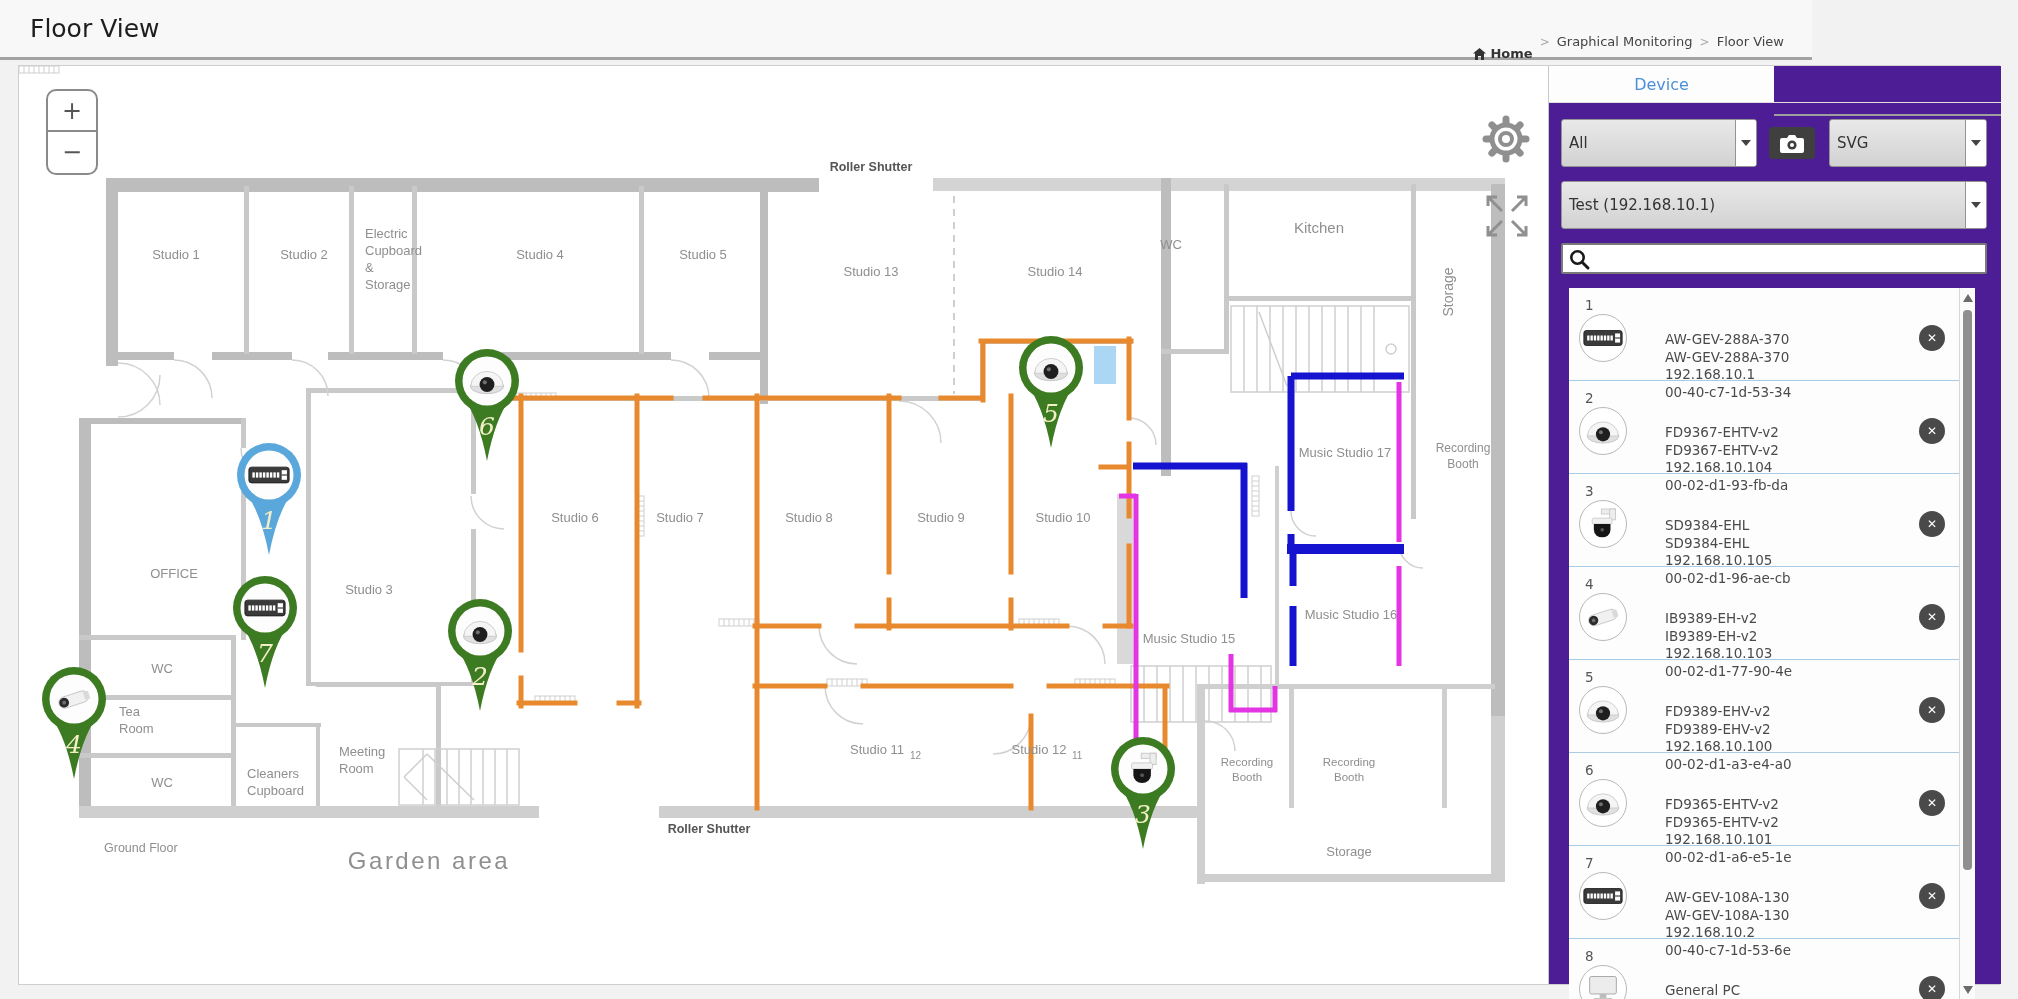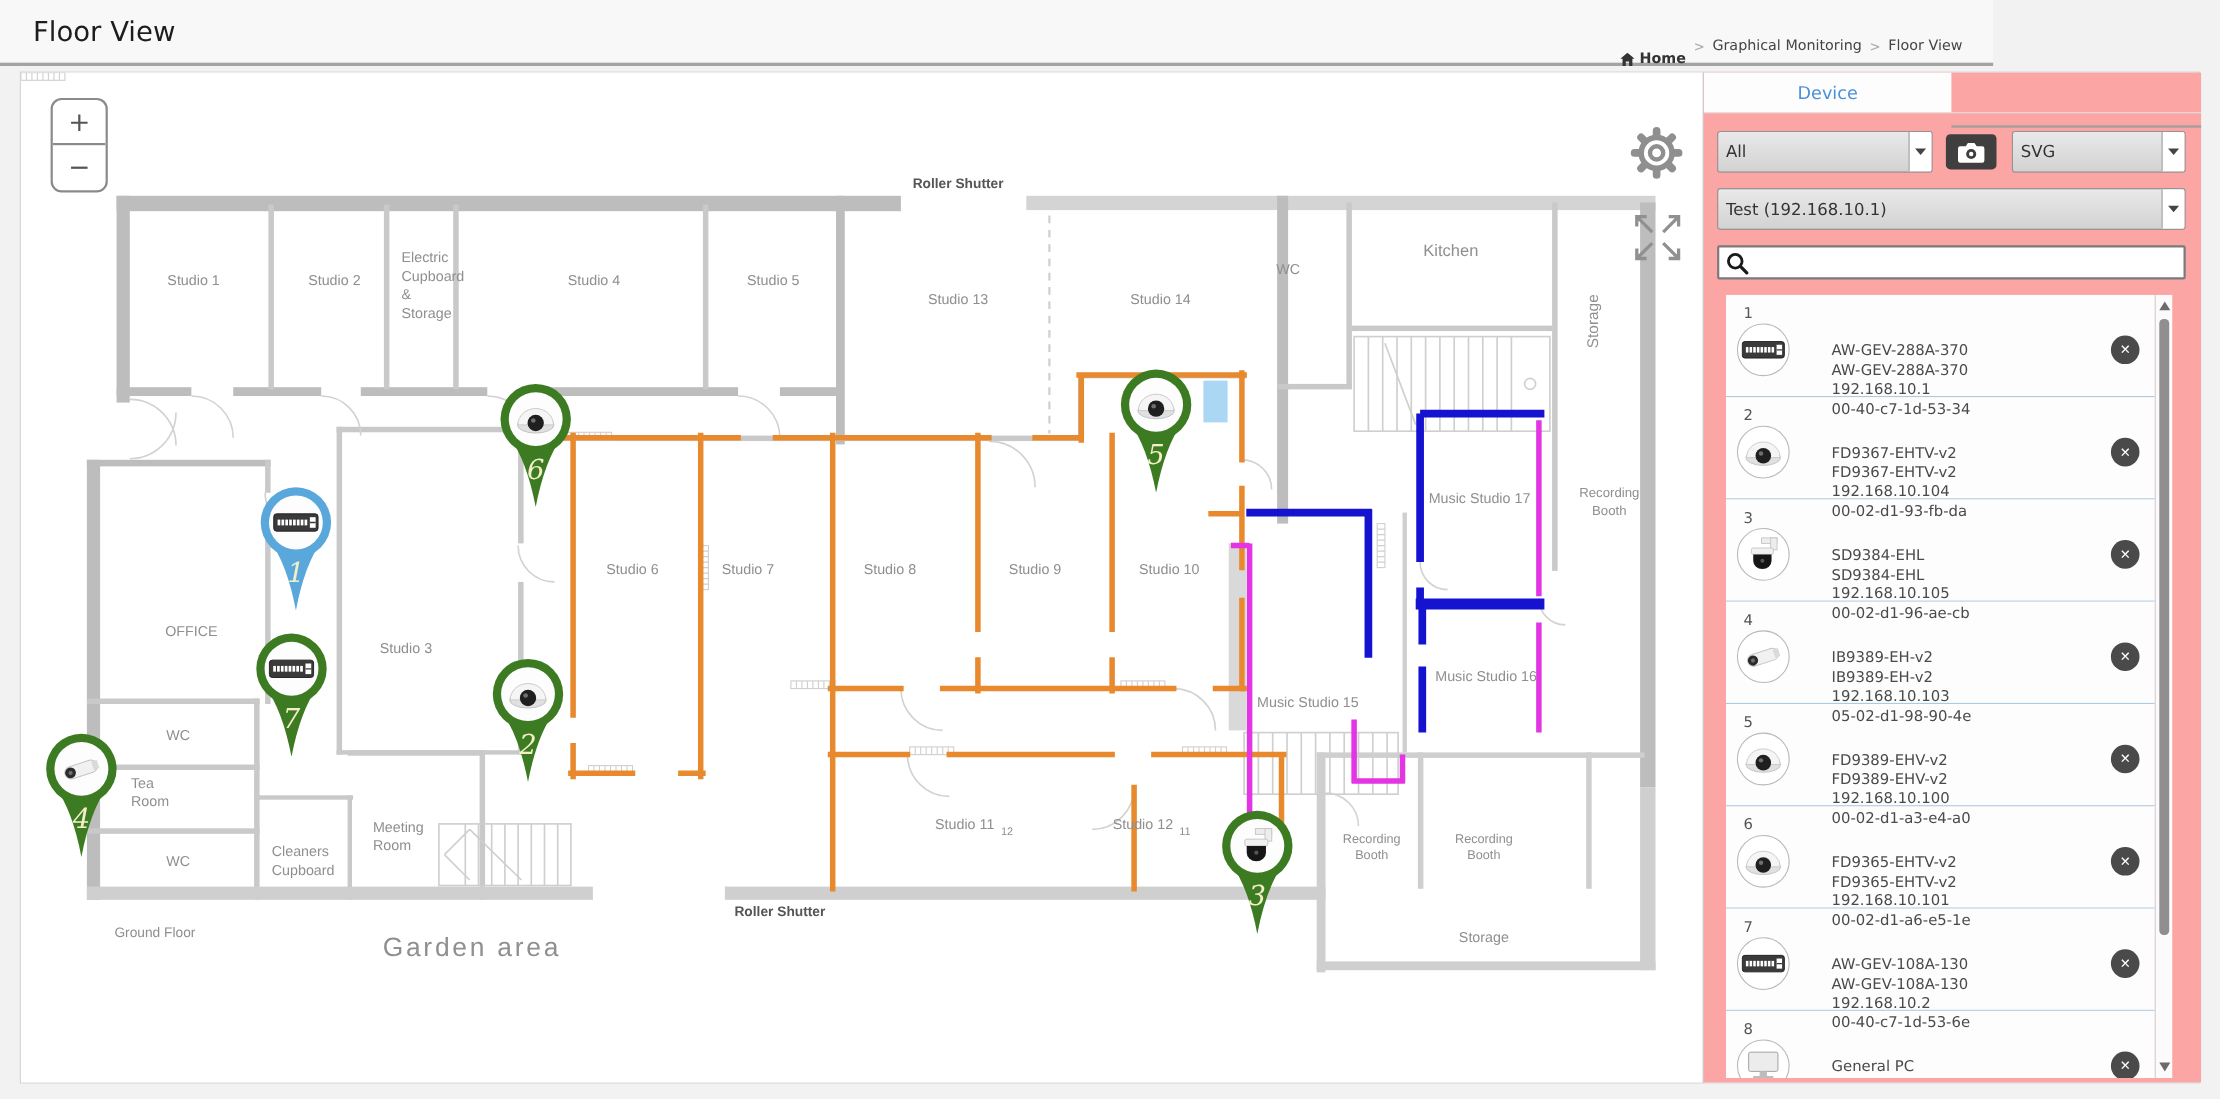--- a/index.html
+++ b/index.html
@@ -11,38 +11,38 @@
   .page-title { position:absolute; left:30px; top:14px; font-size:25px; color:#1d1d1d; }
   .breadcrumb { position:absolute; right:28px; top:22px; font-size:13px; color:#444;
     display:flex; align-items:center; gap:7px; }
   .breadcrumb .home { font-weight:bold; color:#333; display:flex; align-items:center; gap:4px;margin-top:24px;}
   .breadcrumb .sep { color:#aaa; font-size:12px; }
   
   .card { position:absolute; left:18px; top:65px; width:1982px; height:920px;
     background:#fff; border:1px solid #cfcfcf; }
   .map-area { position:absolute; left:0; top:0; width:1529px; height:918px; background:#fff; }
   .side-panel { position:absolute; left:1529px; top:0; width:453px; height:918px;
-    background:#fca5a5; border-left:1px solid #c9c9c9; }
+    background:#4c1d95; border-left:1px solid #c9c9c9; }
   
   .zoomctl { position:absolute; left:27px; top:23px; width:52px; height:86px;
     background:#fff; border:2px solid #8a8a8a; border-radius:10px; overflow:hidden; }
   .zoomctl .zbtn { width:100%; height:41px; text-align:center; font-size:24px; color:#555;
     line-height:41px; cursor:pointer; user-select:none; }
   .zoomctl .zbtn:first-child { border-bottom:2px solid #8a8a8a; }
   .gearbox { position:absolute; left:1458px; top:44px; width:58px; height:58px; cursor:pointer;}
   .expandbox { position:absolute; left:1462px; top:124px; width:52px; height:52px; cursor:pointer;}
   
   .tabs { display:flex; height:37px; border-bottom:1px solid #e0e0e0;}
   .tab { flex:1; text-align:center; line-height:37px; font-size:16px; cursor:pointer; }
   .tab.active { background:#fdfdfd; color:#4a90d9; }
   .tab.inactive { background:linear-gradient(#d9d9d9,#c3c3c3); color:#2e2e2e;
     border:1px solid #9e9e9e;margin-top:48px; }
   .controls { padding:16px 14px 0 12px; }
   .ctl-row { display:flex; align-items:center; margin-bottom:14px; }
-  .select { height:38px; background:linear-gradient(#e9e9e9,#d2d2d2); border:1px solid #949494;
+  .select { height:48px; background:linear-gradient(#e9e9e9,#d2d2d2); border:1px solid #949494;
     border-radius:3px; display:flex; align-items:center; overflow:hidden; cursor:pointer; }
   .select .val { flex:1; padding:0 7px; font-size:15px; color:#333; white-space:nowrap;
     overflow:hidden; }
   .select .arrowbox { width:21px; height:100%; background:#fff; border-left:1px solid #949494;
     display:flex; align-items:center; justify-content:center; }
   .tri-down { width:0; height:0; border-left:5px solid transparent; border-right:5px solid transparent;
     border-top:6px solid #444; }
   .sel-all { width:196px; }
   .snap-btn { width:46px; height:32px; margin-left:12px; background:#3f3f3f; border-radius:4px;
     display:flex; align-items:center; justify-content:center; cursor:pointer; }
@@ -514,21 +514,21 @@
       <div class="iconcirc">
         <svg width="40" height="34">
                     <use href="#dev-bullet" width="40" height="34"></use>
                   </svg>
       </div>
     </div>
     <div class="textcol">
       <div>IB9389-EH-v2</div>
       <div>IB9389-EH-v2</div>
       <div>192.168.10.103</div>
-      <div>05-02-d1-98-90-4e</div>
+      <div>00-02-d1-77-90-4e</div>
     </div>
     <div class="xcol">
       <div class="xbtn">✕</div>
     </div>
   </div>
 
   <div class="drow">
     <div class="leftcol">
       <div class="num">5</div>
       <div class="iconcirc">

